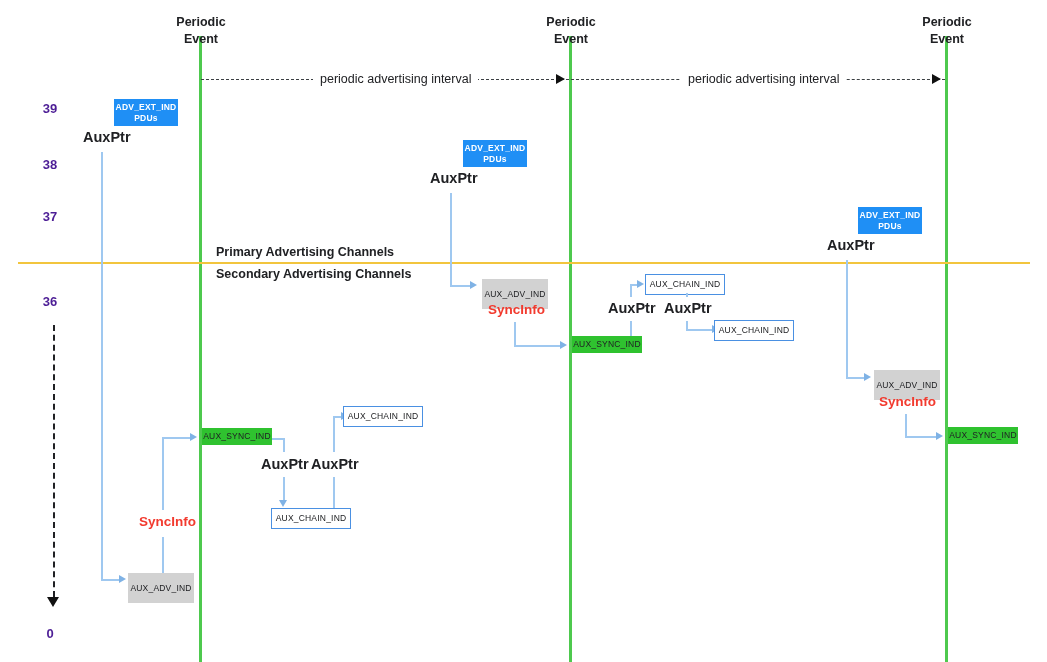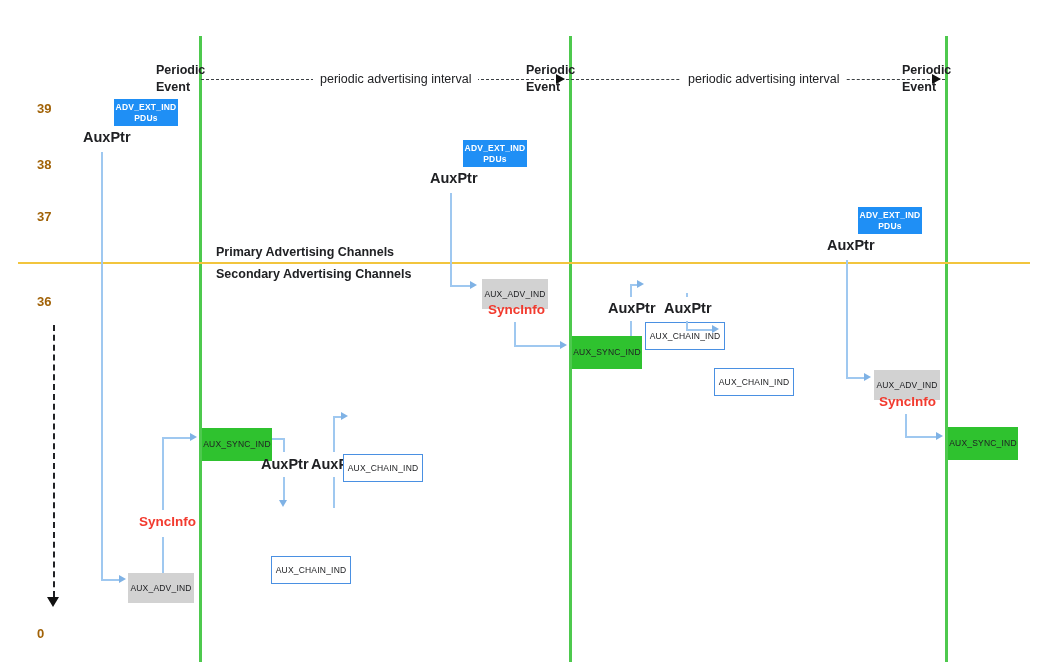--- a/index.html
+++ b/index.html
@@ -33,48 +33,48 @@
     left: 18px;
     width: 1012px;
     height: 2px;
     background: #f2c53d;
     top: 262px;
   }
 
   
   .periodic-event-label {
     width: 90px;
+    text-align: center;
     font-size: 12.5px;
     font-weight: 700;
     color: #202124;
     line-height: 17px;
     top: 14px;
-    margin-top: 48px;
   }
   .interval-label {
     font-size: 12.5px;
     color: #202124;
     background: #ffffff;
     padding: 0 7px;
     top: 72px;
     white-space: nowrap;
   }
   .channel-label {
     font-size: 12.5px;
     font-weight: 700;
     color: #202124;
     left: 216px;
     white-space: nowrap;
   }
   .axis-num {
     font-size: 13px;
     font-weight: 700;
-    color: #a16207;
+    color: #4c1d95;
     width: 26px;
-    text-align: left;
+    text-align: center;
     left: 37px;
   }
   .auxptr {
     font-size: 14.5px;
     font-weight: 700;
     color: #202124;
     white-space: nowrap;
     text-align: center;
   }
   .syncinfo {
@@ -107,29 +107,28 @@
   .box-aux-adv {
     background: #d2d2d2;
     color: #202124;
     width: 66px;
     height: 30px;
   }
   .box-aux-sync {
     background: #2fc22f;
     color: #202124;
     width: 70px;
-    height: 33px;
+    height: 17px;
   }
   .box-aux-chain {
     background: #ffffff;
     color: #202124;
     border: 1.6px solid #4a90e2;
     width: 80px;
-    height: 28px;
-    margin-top: 48px;
+    height: 21px;
   }
 
   
   .vline { width: 1.6px; background: #9fc8f0; }
   .hline { height: 1.6px; background: #9fc8f0; }
 
   .arrow-right {
     width: 0; height: 0;
     border-top: 4.5px solid transparent;
     border-bottom: 4.5px solid transparent;

